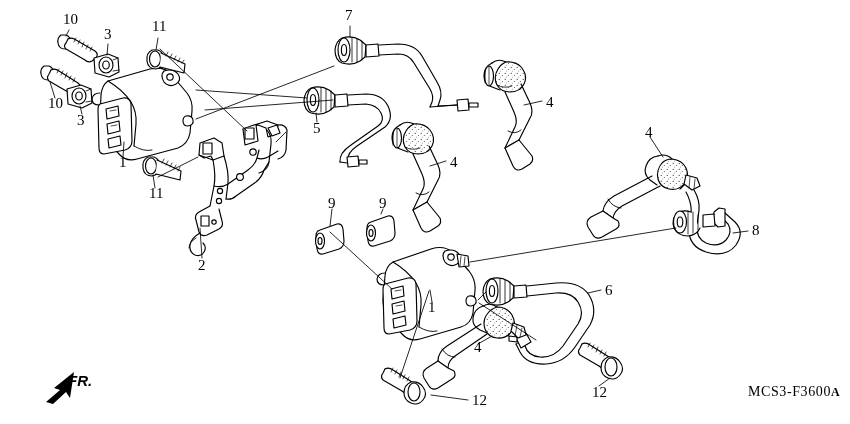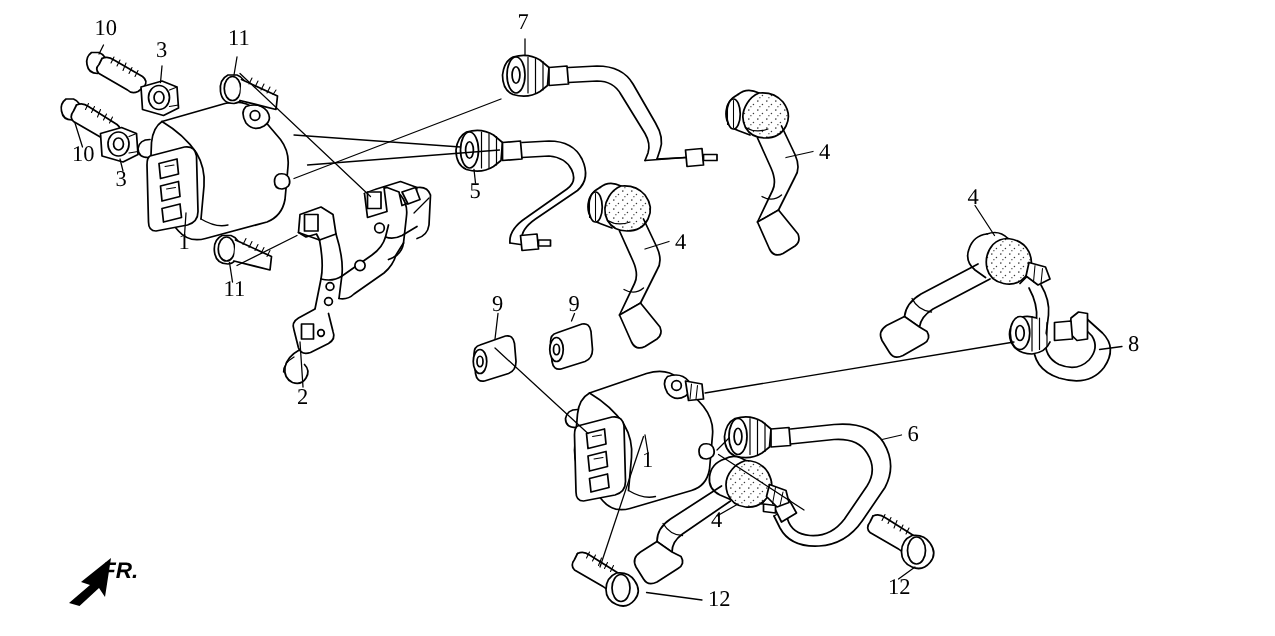--- a/index.html
+++ b/index.html
@@ -453,14 +453,17 @@
   <div class="ref-label" style="left:428px; top:300px;">1</div>
   <div class="ref-label" style="left:474px; top:340px;">4</div>
   <div class="ref-label" style="left:592px; top:385px;">12</div>
   <div class="ref-label" style="left:472px; top:393px;">12</div>
 
   <svg style="position:absolute; left:40px; top:368px; width:40px; height:40px;" viewBox="0 0 40 40">
     <path d="M34 4 L14 20 L20 22 L6 34 L13 36 L26 24 L30 30 Z" fill="#000000"></path>
   </svg>
   <div class="fr-text" style="left:68px; top:372px;">FR.</div>
 
+  <div class="partcode" style="left:748px; top:384px;">
+    <span>MCS3-F3600</span><span class="suffix">A</span>
+  </div>
 
 </div>
 
 </body></html>

